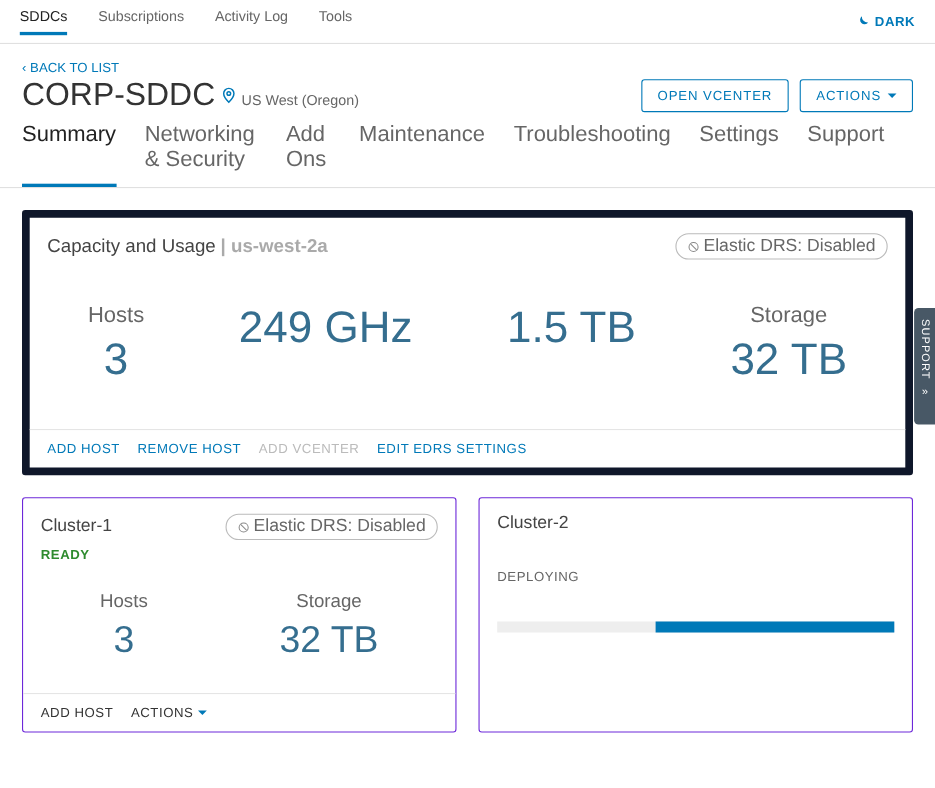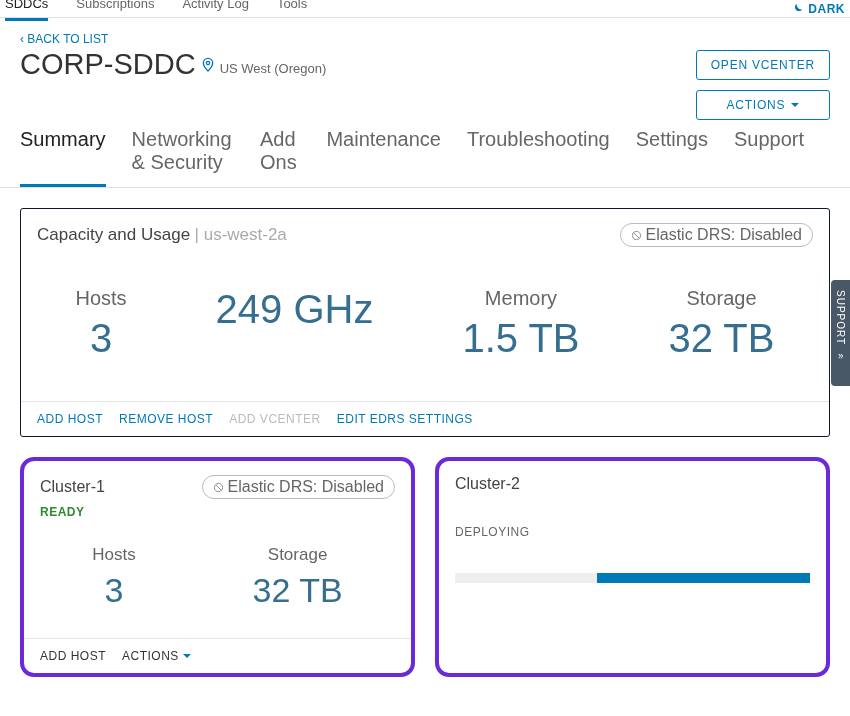--- a/index.html
+++ b/index.html
@@ -8,23 +8,23 @@
     background: #fff;
     color: #333;
     width: 850px;
     height: 716px;
     position: relative;
     overflow: hidden;
   }
   .top-tabs {
     display: flex;
     align-items: center;
-    padding: 0 5px;
+    padding: 0 18px;
     border-bottom: 1px solid #e0e0e0;
-    height: 18px;
+    height: 40px;
     font-size: 13px;
     color: #666;
   }
   .top-tabs .tab {
     margin-right: 28px;
     cursor: pointer;
     padding-bottom: 7px;
     border-bottom: 3px solid transparent;
   }
   .top-tabs .tab.active {
@@ -67,21 +67,20 @@
     font-size: 13px;
     color: #666;
     margin-left: 2px;
     position: relative;
     top: 4px;
   }
   .header-actions {
     display: flex;
     gap: 10px;
     margin-top: 18px;
-    flex-direction: column;
   }
   .btn-outline {
     border: 1px solid #0079b8;
     color: #0079b8;
     background: #fff;
     padding: 7px 14px;
     font-size: 12px;
     letter-spacing: 0.8px;
     font-weight: 500;
     border-radius: 3px;
@@ -108,38 +107,38 @@
     padding-bottom: 10px;
     cursor: pointer;
     border-bottom: 3px solid transparent;
   }
   .sub-tabs .stab.active {
     color: #222;
     border-bottom-color: #0079b8;
   }
   .content { padding: 20px; }
   .card {
-    border: 1px solid #0f172a;
+    border: 7px solid #0f172a;
     border-radius: 3px;
     background: #fff;
   }
   .card-header {
     display: flex;
     align-items: center;
     padding: 14px 16px 0 16px;
   }
   .card-title {
     font-size: 17px;
     color: #444;
     font-weight: 400;
   }
   .card-sub {
     color: #aaa;
     font-size: 17px;
-    font-weight: 400;
+    font-weight: 700;
   }
   .badge {
     margin-left: auto;
     border: 1px solid #bbb;
     border-radius: 12px;
     padding: 2px 10px;
     font-size: 16px;
     color: #666;
     display: flex;
     align-items: center;
@@ -179,22 +178,22 @@
     color: #bbb;
     cursor: default;
   }
   .cluster-row {
     display: flex;
     gap: 20px;
     margin-top: 20px;
   }
   .cluster-card {
     flex: 1;
-    border: 4px solid #6d28d9;
-    border-radius: 14px;
+    border: 1px solid #6d28d9;
+    border-radius: 3px;
   }
   .cluster-header {
     display: flex;
     align-items: center;
     padding: 14px 16px 6px 16px;
   }
   .cluster-title { font-size: 16px; color: #444; }
   .status-ready {
     color: #2e8b2e;
     font-size: 12px;
@@ -344,21 +343,20 @@
     </div>
     <div class="metrics">
       <div class="metric">
         <div class="metric-label">Hosts</div>
         <div class="metric-value">3</div>
       </div>
       <div class="metric">
         <div class="metric-value">249 GHz</div>
       </div>
       <div class="metric">
-        <div class="metric-label">Memory</div>
         <div class="metric-value">1.5 TB</div>
       </div>
       <div class="metric">
         <div class="metric-label">Storage</div>
         <div class="metric-value">32 TB</div>
       </div>
     </div>
     <div class="card-actions">
       <span class="link">ADD HOST</span>
       <span class="link">REMOVE HOST</span>

